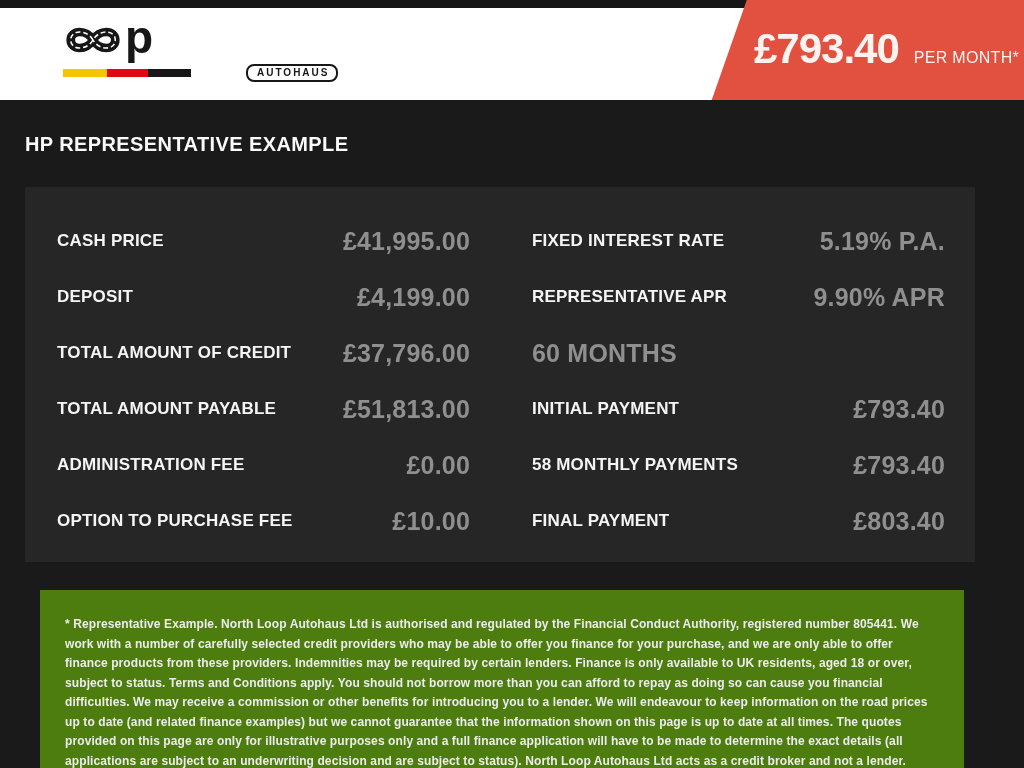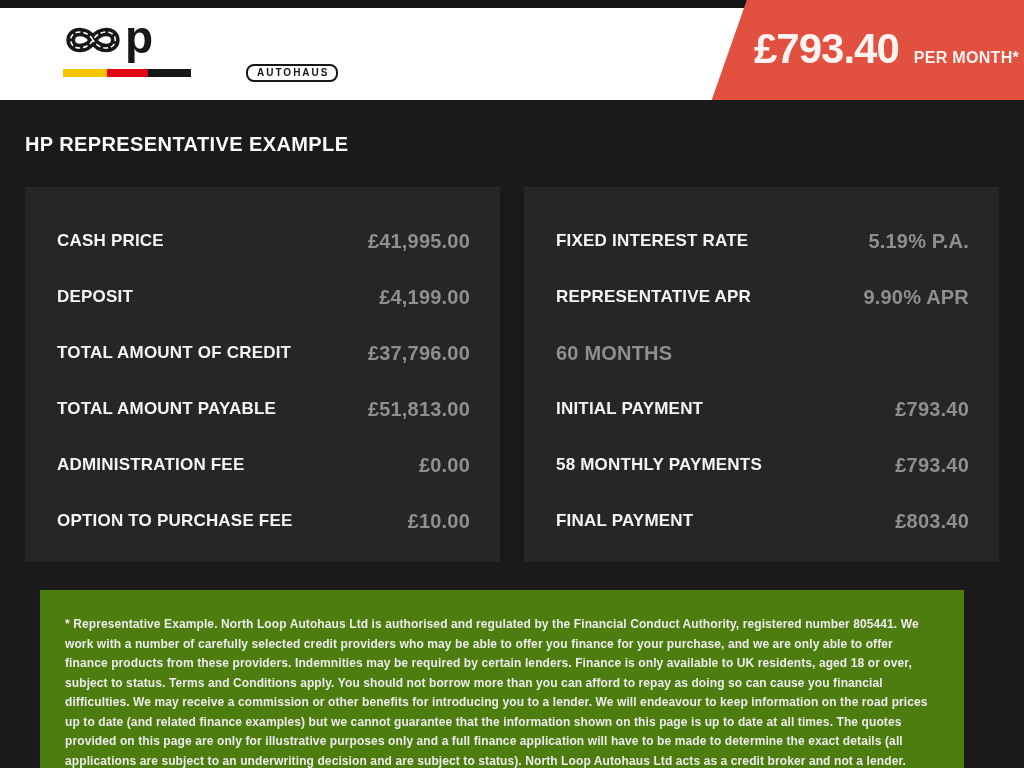--- a/index.html
+++ b/index.html
@@ -35,33 +35,33 @@
   
   .banner {
     position:absolute; top:0; left:690px; width:334px; height:100px;
     background:#e2503f;
     -webkit-clip-path:polygon(17% 0, 100% 0, 100% 100%, 6.5% 100%);
     clip-path:polygon(17% 0, 100% 0, 100% 100%, 6.5% 100%);
     display:flex; align-items:baseline; padding:28px 0 0 64px;
     color:#fdf4f2;
   }
   .banner .price { font-size:42px; font-weight:700; letter-spacing:-1px; line-height:1; }
-  .banner .per { font-size:16px; font-weight:700; margin-left:15px; letter-spacing:0.3px; }
+  .banner .per { font-size:16px; font-weight:400; margin-left:15px; letter-spacing:0.3px; }
 
   
   .main { position:relative; width:1024px; height:490px; background:#1a1a1a; padding:33px 25px 0; }
   .main h1 { color:#fafafa; font-size:20px; font-weight:700; letter-spacing:0.4px; margin-bottom:31px; }
-  .panels { display:flex; gap:24px; }
+  .panels { display:flex; }
   .panel {
     width:475px; height:375px; background:#262626;
     padding:26px 30px 0 32px;
   }
   .row { height:56px; display:flex; justify-content:space-between; align-items:center; }
   .row .lbl { color:#f5f5f5; font-size:17px; font-weight:700; letter-spacing:0.2px; }
-  .row .val { color:#8f8f8f; font-size:20px; font-weight:700; letter-spacing:0.2px; }
+  .row .val { color:#8f8f8f; font-size:25px; font-weight:700; letter-spacing:0.2px; }
 
   
   .footer { position:relative; width:924px; height:178px; background:#4d7c0f; padding:25px 28px 0 25px;margin-left:40px; }
   .footer p {
     color:#ececec; font-size:12px; font-weight:700; line-height:19.5px; letter-spacing:0.1px;
   }
 </style>
 </head>
 <body>
 

